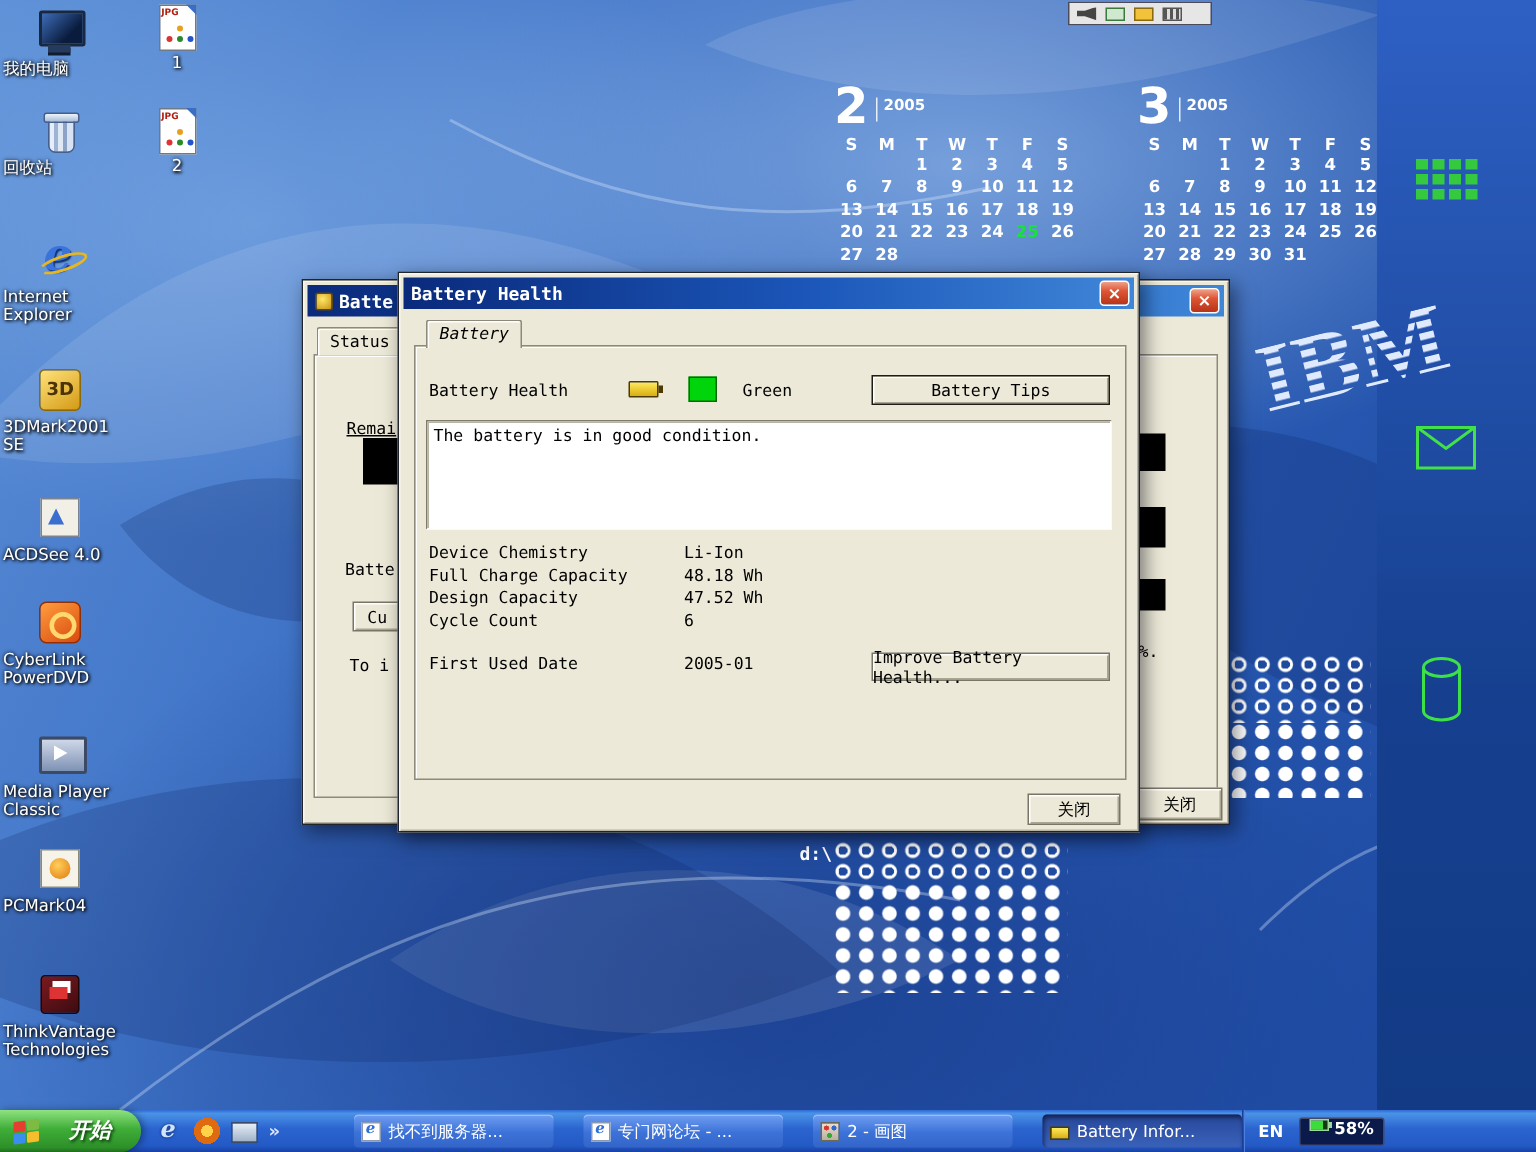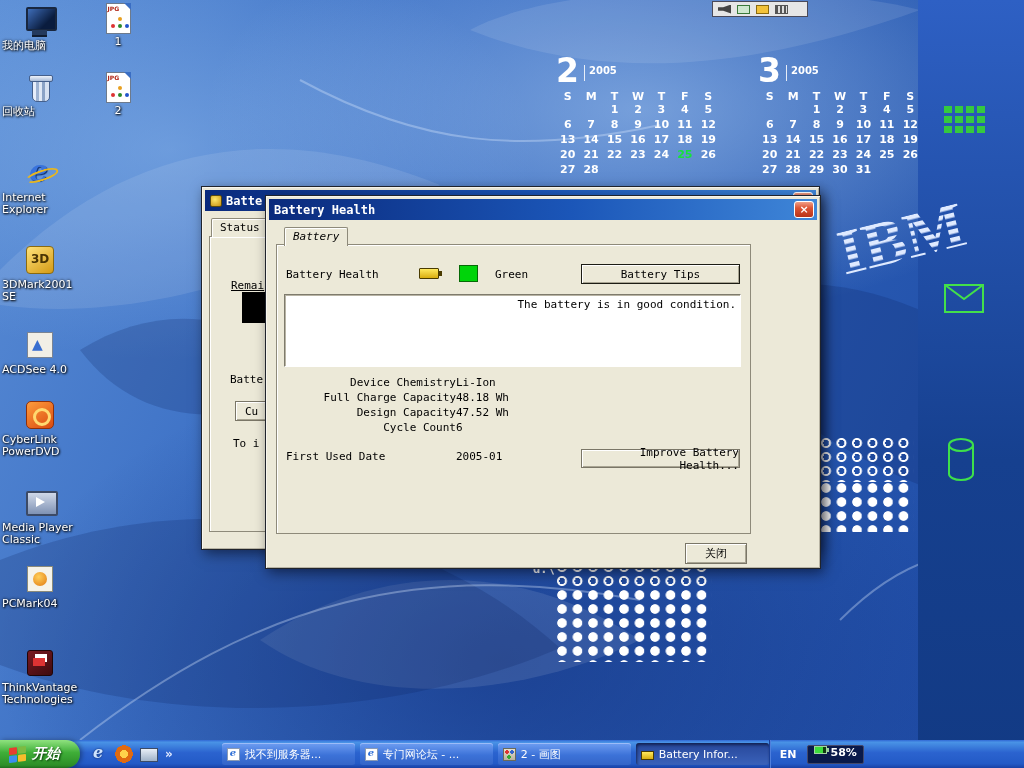--- a/index.html
+++ b/index.html
@@ -128,36 +128,36 @@
 
   .lbl{position:absolute;white-space:pre;}
   .rows{position:absolute;left:17px;top:155px;width:440px;}
   .frow{display:flex;height:15px;line-height:15px;}
   .flabel{width:170px;}
   .gaugebox{position:absolute;background:#000;}
 
   
   .taskbar{position:absolute;left:0;bottom:0;width:1024px;height:28px;z-index:50;display:flex;align-items:center;
     background:linear-gradient(#3168d5,#4993e6 8%,#2b63cf 45%,#235ac6 85%,#1941a5);}
-  .startbtn{height:28px;padding:0 20px 0 9px;display:flex;align-items:center;gap:6px;flex:0 0 auto;
+  .startbtn{height:28px;padding:0 20px 0 9px;display:flex;align-items:center;gap:20px;flex:0 0 auto;
     background:linear-gradient(#8fe27f,#3fae38 45%,#2d8f28 90%,#1f6e1e);border-radius:0 14px 14px 0;
     color:#fff;font:bold italic 14px "DejaVu Sans",sans-serif;text-shadow:1px 1px 2px #0a3a0a;
     box-shadow:2px 0 5px rgba(0,0,0,.35);cursor:default;}
   .sflag{width:17px;height:15px;display:grid;grid-template:1fr 1fr/1fr 1fr;gap:1px;transform:skewY(-7deg);}
   .sflag i{display:block;border-radius:1px;}
   .sflag i:nth-child(1){background:#e53e30;} .sflag i:nth-child(2){background:#7dbb42;}
   .sflag i:nth-child(3){background:#3b8ef0;} .sflag i:nth-child(4){background:#f6bd2c;}
   .ql-box{display:flex;align-items:center;gap:7px;padding:0 8px 0 10px;flex:0 0 auto;}
   .ql{position:relative;width:18px;height:18px;cursor:default;}
   .ql[data-icon="ie"]::before{content:"e";position:absolute;left:3px;top:-2px;
     font:bold italic 16px "DejaVu Serif",serif;color:#cfe4ff;text-shadow:0 0 2px #0a2050;}
   .ql[data-icon="media"]{background:radial-gradient(circle at 50% 50%,#ffd24a 30%,#e06a10 31% 68%,transparent 69%);}
   .ql[data-icon="desktop"]{background:linear-gradient(#e8eef6,#9fb2c8);border:1px solid #3c4c66;margin-top:2px;height:14px;}
   .ql-chev{color:#dfe8ff;font:bold 12px "DejaVu Sans",sans-serif;cursor:default;}
-  .tasks{display:flex;gap:5px;flex:0 0 auto;margin-left:6px;padding-left:35px;}
+  .tasks{display:flex;gap:20px;flex:0 0 auto;margin-left:6px;padding-left:35px;}
   .task{width:133px;height:22px;display:flex;align-items:center;gap:5px;padding:0 5px;
     background:linear-gradient(#6f9ef2,#3c72d8 55%,#3465c8);border-radius:3px;color:#fff;
     font:11px "DejaVu Sans",sans-serif;box-shadow:inset 0 1px 0 #9cbcf8;cursor:default;}
   .task[data-active="true"]{background:linear-gradient(#27479a,#3a62ba);box-shadow:inset 1px 2px 3px rgba(0,0,20,.55);}
   .task .tlabel{white-space:nowrap;overflow:hidden;text-overflow:ellipsis;}
   .ticon{width:13px;height:13px;flex:0 0 auto;position:relative;}
   .ticon[data-ticon="page"]{background:#fff;border:1px solid #8a9ab4;}
   .ticon[data-ticon="page"]::after{content:"e";position:absolute;left:2px;top:-2px;font:bold italic 10px "DejaVu Serif",serif;color:#2f6fd6;}
   .ticon[data-ticon="paint"]{background:linear-gradient(#e8e0ce,#b9b19e);border:1px solid #6a6a5a;}
   .ticon[data-ticon="paint"]::after{content:"";position:absolute;left:1px;top:1px;width:9px;height:9px;
@@ -427,21 +427,21 @@
       <div class="btn" style="left:30px;top:190px;width:33px;height:20px;">Cu</div>
       <div class="lbl" style="left:28px;top:226px;">To i</div>
       <div class="gaugebox" style="left:542px;top:78px;width:30px;height:25px;"></div>
       <div class="gaugebox" style="left:542px;top:127px;width:30px;height:27px;"></div>
       <div class="gaugebox" style="left:542px;top:175px;width:30px;height:21px;"></div>
       <div class="lbl" style="left:554px;top:217px;">%.</div>
       <div class="btn" style="left:553px;top:314px;width:57px;height:22px;">关闭</div>
     </div>
   </div>
 
-  <div class="window" style="left:265px;top:195px;width:556px;height:374px;z-index:30;text-align:right;">
+  <div class="window" style="left:265px;top:181px;width:495px;height:374px;z-index:30;">
     <div class="titlebar">
       <span>Battery Health</span>
       <span class="xbtn">×</span>
     </div>
     <div class="winbody" style="height:346px;">
       <div class="tab" style="left:15px;top:7px;font-style:italic;">Battery</div>
       <div class="tabpage" style="left:7px;top:24px;width:475px;height:290px;"></div>
 
       <div class="lbl" style="left:17px;top:48px;">Battery Health</div>
       <div class="batt-glyph" style="left:150px;top:48px;"></div>

